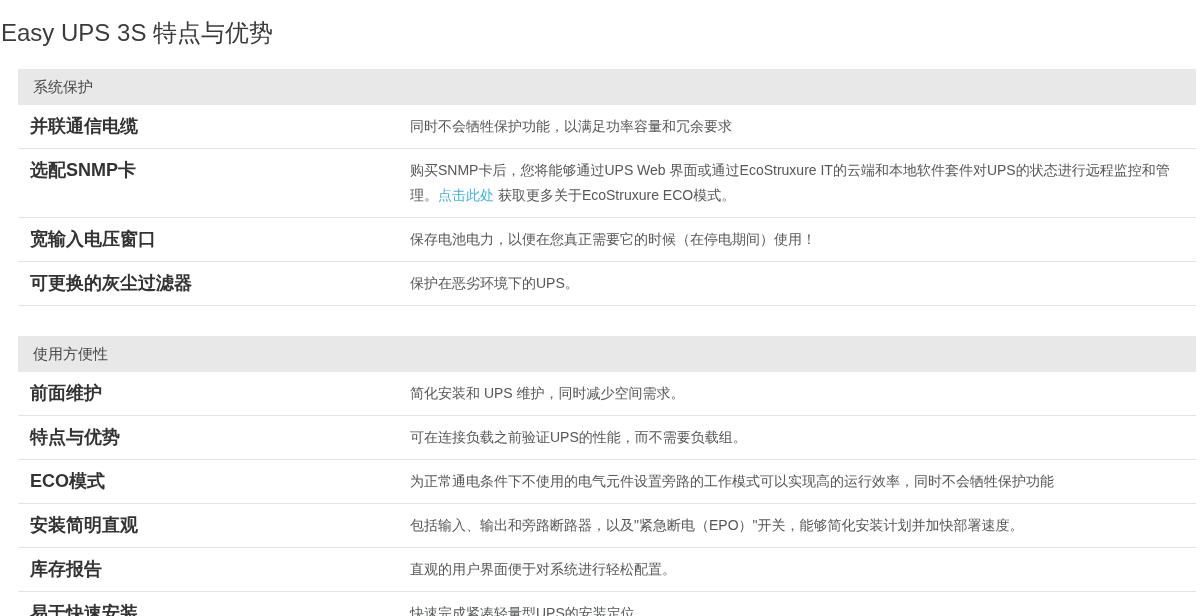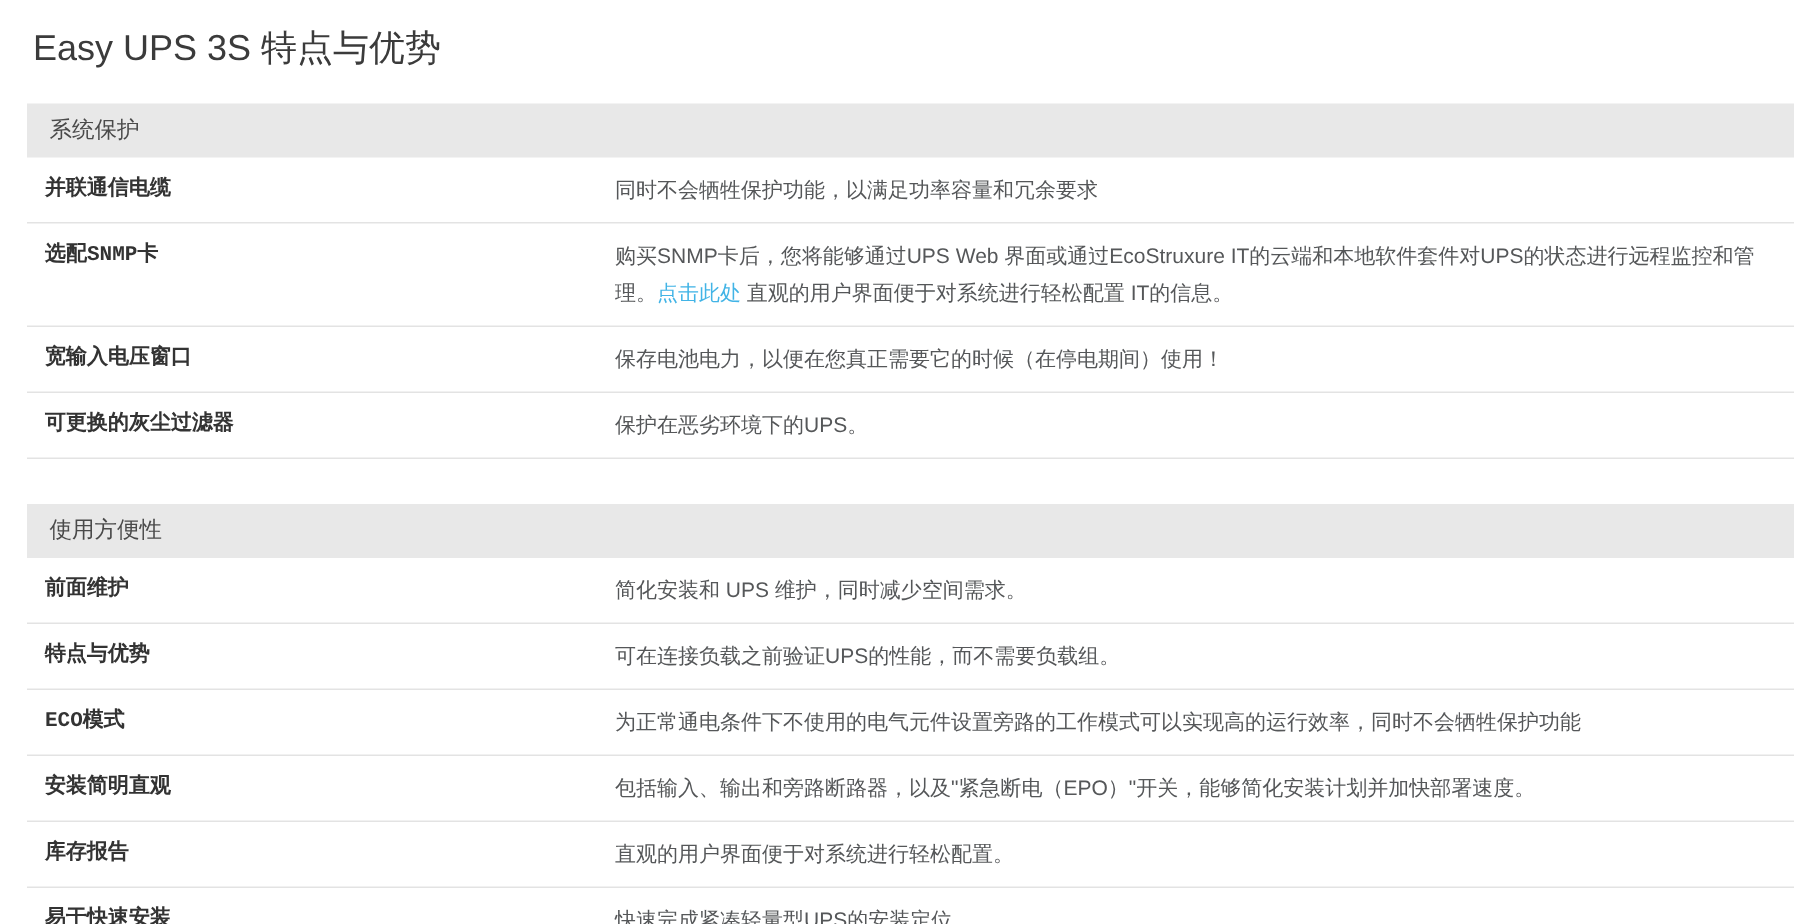--- a/index.html
+++ b/index.html
@@ -14,21 +14,21 @@
   html, body {
     margin: 0;
     padding: 0;
     background: #ffffff;
     width: 1204px;
     height: 616px;
     overflow: hidden;
     font-family: "Liberation Sans", "DejaVu Sans", sans-serif;
   }
   .page-title {
-    margin: 18px 0 0 22px;
+    margin: 18px 0 0 1px;
     font-size: 24px;
     font-weight: 400;
     color: var(--title-color);
     line-height: 30px;
   }
   .sections {
     margin: 21px 8px 0 18px;
   }
   .feature-section { margin: 15px 0 30px 0; }
   .section-header {
@@ -39,26 +39,25 @@
     line-height: 20px;
   }
   .feature-row {
     display: flex;
     align-items: flex-start;
     padding: 9px 12px 9px 12px;
     border-bottom: 1px solid var(--divider);
   }
   .feature-label {
     flex: 0 0 380px;
-    font-size: 14px;
+    font-size: 18px;
     font-weight: 700;
     color: var(--label-color);
     line-height: 25px;
     padding-right: 20px;
-    font-family: Liberation Mono, monospace;
   }
   .feature-description {
     flex: 1 1 auto;
     font-size: 14px;
     color: var(--text-color);
     line-height: 25px;
   }
   .link {
     color: var(--link-color);
     text-decoration: none;
@@ -76,21 +75,21 @@
       <span>系统保护</span>
     </div>
     <div>
   <div class="feature-row">
     <div class="feature-label">并联通信电缆</div>
     <div class="feature-description"><span>同时不会牺牲保护功能，以满足功率容量和冗余要求</span></div>
   </div>
 
   <div class="feature-row">
     <div class="feature-label">选配SNMP卡</div>
-    <div class="feature-description"><span>购买SNMP卡后，您将能够通过UPS Web 界面或通过EcoStruxure IT的云端和本地软件套件对UPS的状态进行远程监控和管理。</span><a class="link" href="#">点击此处</a><span> 直观的用户界面便于对系统进行轻松配置 IT的信息。</span></div>
+    <div class="feature-description"><span>购买SNMP卡后，您将能够通过UPS Web 界面或通过EcoStruxure IT的云端和本地软件套件对UPS的状态进行远程监控和管理。</span><a class="link" href="#">点击此处</a><span> 获取更多关于EcoStruxure ECO模式。</span></div>
   </div>
 
   <div class="feature-row">
     <div class="feature-label">宽输入电压窗口</div>
     <div class="feature-description"><span>保存电池电力，以便在您真正需要它的时候（在停电期间）使用！</span></div>
   </div>
 
   <div class="feature-row">
     <div class="feature-label">可更换的灰尘过滤器</div>
     <div class="feature-description"><span>保护在恶劣环境下的UPS。</span></div>

